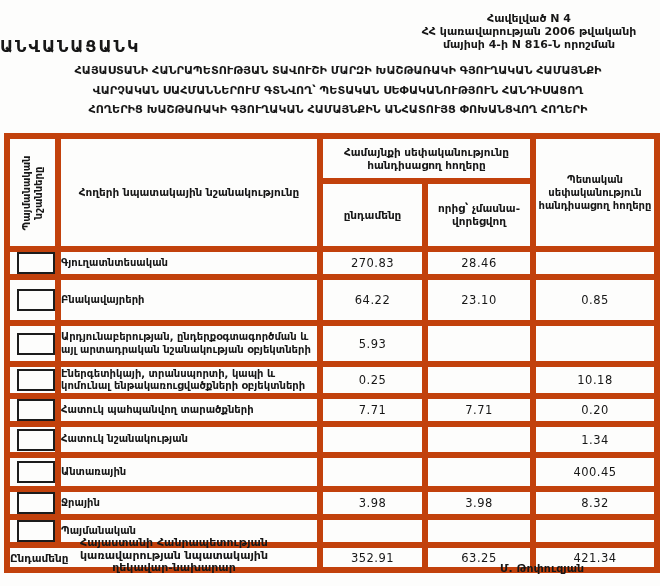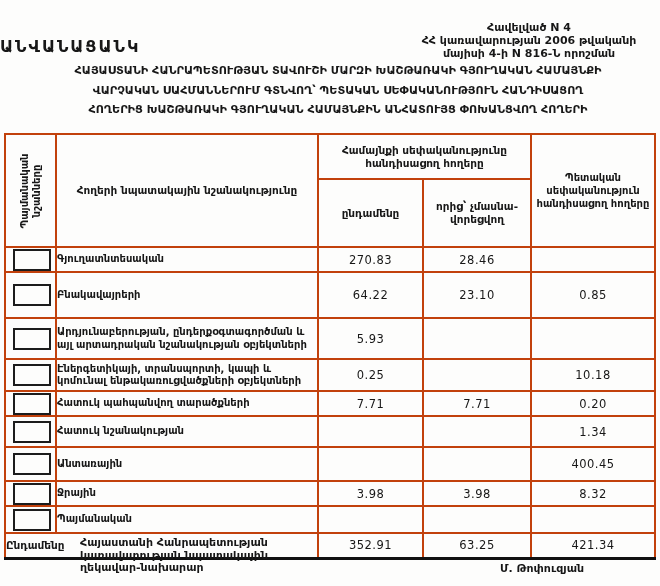--- a/index.html
+++ b/index.html
@@ -1,41 +1,41 @@
 <!DOCTYPE html>
 <html><head>
 <meta charset="utf-8">
 <style>
   html,body{margin:0;padding:0;background:#e8e8e8;}
   .page{
     position:relative;width:660px;height:586px;background:#fdfdfc;
     font-family:"DejaVu Sans","Liberation Sans",sans-serif;color:#171717;
     overflow:hidden;margin:0 auto;
   }
-  .appendix{position:absolute;top:21px;left:405px;width:248px;text-align:center;
+  .appendix{position:absolute;top:12px;left:405px;width:248px;text-align:center;
     font-size:11px;font-weight:bold;line-height:13px;white-space:nowrap;}
   .doc-title{position:absolute;top:37px;left:0;width:656px;
     font-size:16px;font-weight:bold;letter-spacing:2px;}
   .doc-subtitle{position:absolute;top:61px;left:16px;width:644px;text-align:center;
     font-size:11.2px;font-weight:bold;line-height:19.5px;white-space:nowrap;}
   table.land{position:absolute;left:4px;top:133px;width:650px;
     border-collapse:collapse;table-layout:fixed;}
-  table.land th,table.land td{border:2px solid #c2410c;padding:0;vertical-align:middle;}
+  table.land th,table.land td{border:6px solid #c2410c;padding:0;vertical-align:middle;}
   table.land{border-bottom:3px solid #111;}
   th.hdr{font-size:10.5px;font-weight:bold;text-align:center;padding:2px 4px;line-height:13px;}
   th.hdr-state{font-size:10px;}
   th.c-sign-h{position:relative;}
   .vtext{position:absolute;left:50%;top:50%;transform:translate(-50%,-50%) rotate(-90deg);
     width:96px;font-size:10px;font-weight:bold;line-height:12px;text-align:center;}
   td.c-sign{text-align:left;}
   .cbx{width:34px;height:18px;border:2px solid #1c1c1c;margin-left:7px;background:#fdfdfc;}
   td.c-label{font-size:10px;font-weight:bold;line-height:12.5px;padding:2px 4px 2px 7px;}
   td.c-val{text-align:center;font-size:11.5px;font-weight:normal;letter-spacing:0.5px;}
   td.c-total-label{font-size:10.5px;font-weight:bold;padding-left:50px;}
-  .footer-left{position:absolute;top:537px;left:80px;font-size:11px;font-weight:bold;line-height:12.5px;}
+  .footer-left{position:absolute;top:537px;left:80px;font-size:11px;font-weight:bold;line-height:12.5px;text-align:center;}
   .footer-sign{position:absolute;top:562px;left:500px;font-size:11px;font-weight:bold;}
 </style>
 </head>
 <body>
 
 <div class="page">
 
   <div class="appendix">
     <div>Հավելված N 4</div>
     <div>ՀՀ կառավարության 2006 թվականի</div>

